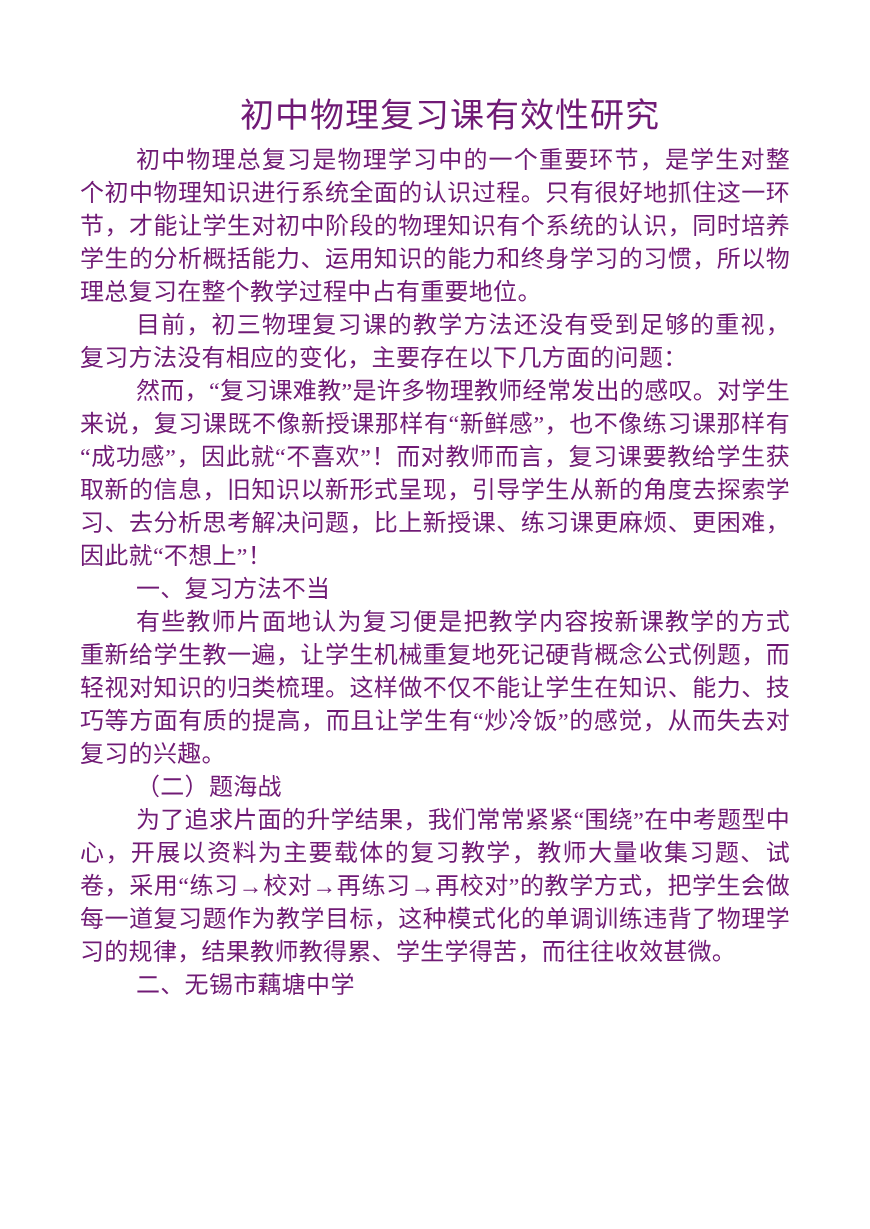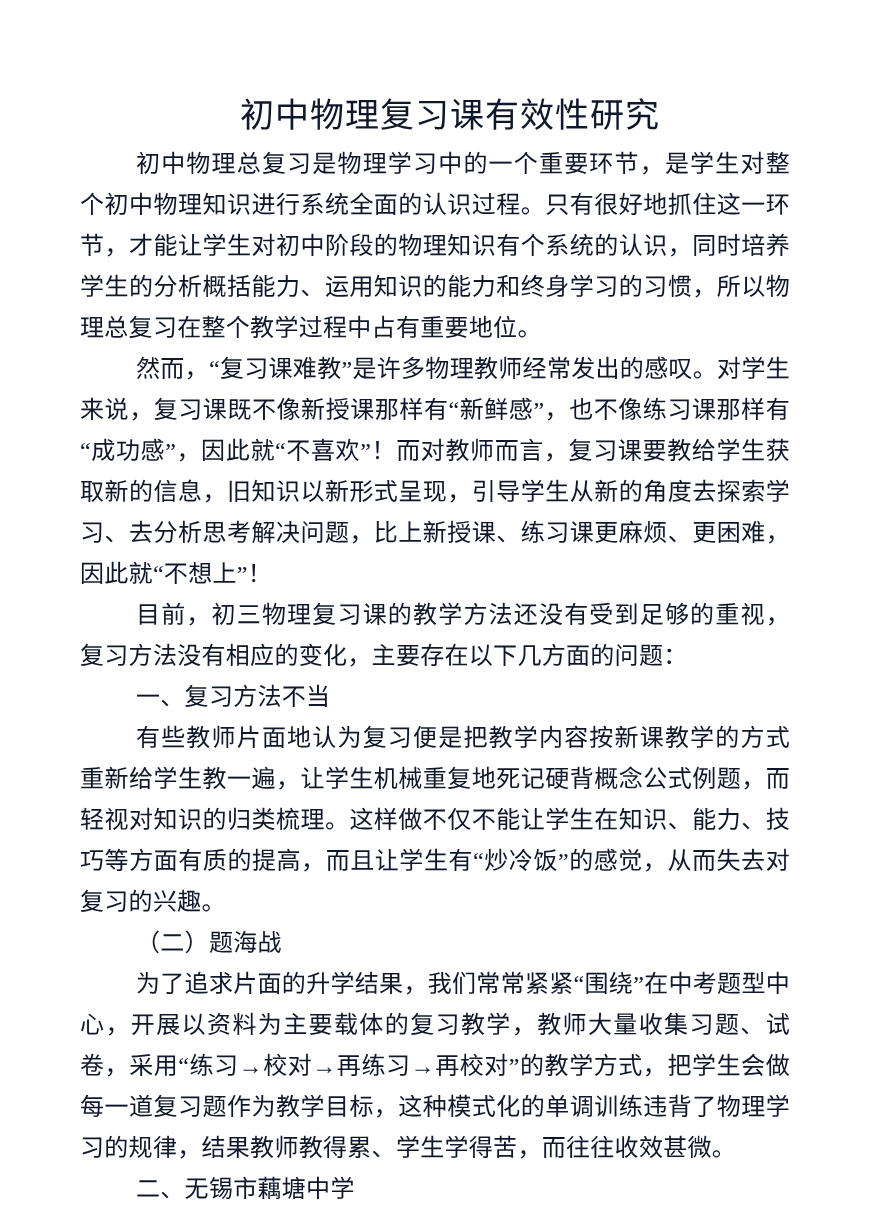--- a/index.html
+++ b/index.html
@@ -5,21 +5,21 @@
   html, body {
     margin: 0;
     padding: 0;
     background: #ffffff;
   }
   .page {
     position: relative;
     width: 870px;
     height: 1229px;
     background: #ffffff;
-    color: #0f172a;
+    color: #701a75;
     font-family: "Liberation Serif", "DejaVu Serif", serif;
     box-sizing: border-box;
     padding: 92px 80px 0 80px;
     overflow: hidden;
   }
   .title {
     margin: 0;
     font-size: 34px;
     font-weight: normal;
     text-align: center;
@@ -35,21 +35,21 @@
     padding-left: 315px;
     white-space: nowrap;
   }
   .byline-gap {
     display: inline-block;
     width: 37px;
   }
   .doc-body {
     margin-top: 4px;
     font-size: 24px;
-    line-height: 41px;
+    line-height: 33px;
     letter-spacing: 0.3px;
     text-align: justify;
   }
   .doc-body p {
     margin: 0;
     text-indent: 56px;
   }
   .doc-body p.heading,
   .doc-body p.subheading {
     text-align: left;
@@ -58,21 +58,21 @@
 </style>
 </head>
 <body>
 
 <div class="page">
   <h1 class="title">初中物理复习课有效性研究</h1>
 
 
   <div class="doc-body">
       <p class="para">初中物理总复习是物理学习中的一个重要环节，是学生对整个初中物理知识进行系统全面的认识过程。只有很好地抓住这一环节，才能让学生对初中阶段的物理知识有个系统的认识，同时培养学生的分析概括能力、运用知识的能力和终身学习的习惯，所以物理总复习在整个教学过程中占有重要地位。</p>
+      <p class="para">目前，初三物理复习课的教学方法还没有受到足够的重视，复习方法没有相应的变化，主要存在以下几方面的问题：</p>
       <p class="para">然而，“复习课难教”是许多物理教师经常发出的感叹。对学生来说，复习课既不像新授课那样有“新鲜感”，也不像练习课那样有“成功感”，因此就“不喜欢”！而对教师而言，复习课要教给学生获取新的信息，旧知识以新形式呈现，引导学生从新的角度去探索学习、去分析思考解决问题，比上新授课、练习课更麻烦、更困难，因此就“不想上”！</p>
-      <p class="para">目前，初三物理复习课的教学方法还没有受到足够的重视，复习方法没有相应的变化，主要存在以下几方面的问题：</p>
       <p class="heading">一、复习方法不当</p>
       <p class="para">有些教师片面地认为复习便是把教学内容按新课教学的方式重新给学生教一遍，让学生机械重复地死记硬背概念公式例题，而轻视对知识的归类梳理。这样做不仅不能让学生在知识、能力、技巧等方面有质的提高，而且让学生有“炒冷饭”的感觉，从而失去对复习的兴趣。</p>
       <p class="subheading">（二）题海战</p>
       <p class="para">为了追求片面的升学结果，我们常常紧紧“围绕”在中考题型中心，开展以资料为主要载体的复习教学，教师大量收集习题、试卷，采用“练习→校对→再练习→再校对”的教学方式，把学生会做每一道复习题作为教学目标，这种模式化的单调训练违背了物理学习的规律，结果教师教得累、学生学得苦，而往往收效甚微。</p>
       <p class="heading">二、无锡市藕塘中学</p>
     </div>
 </div>
 
 </body></html>

